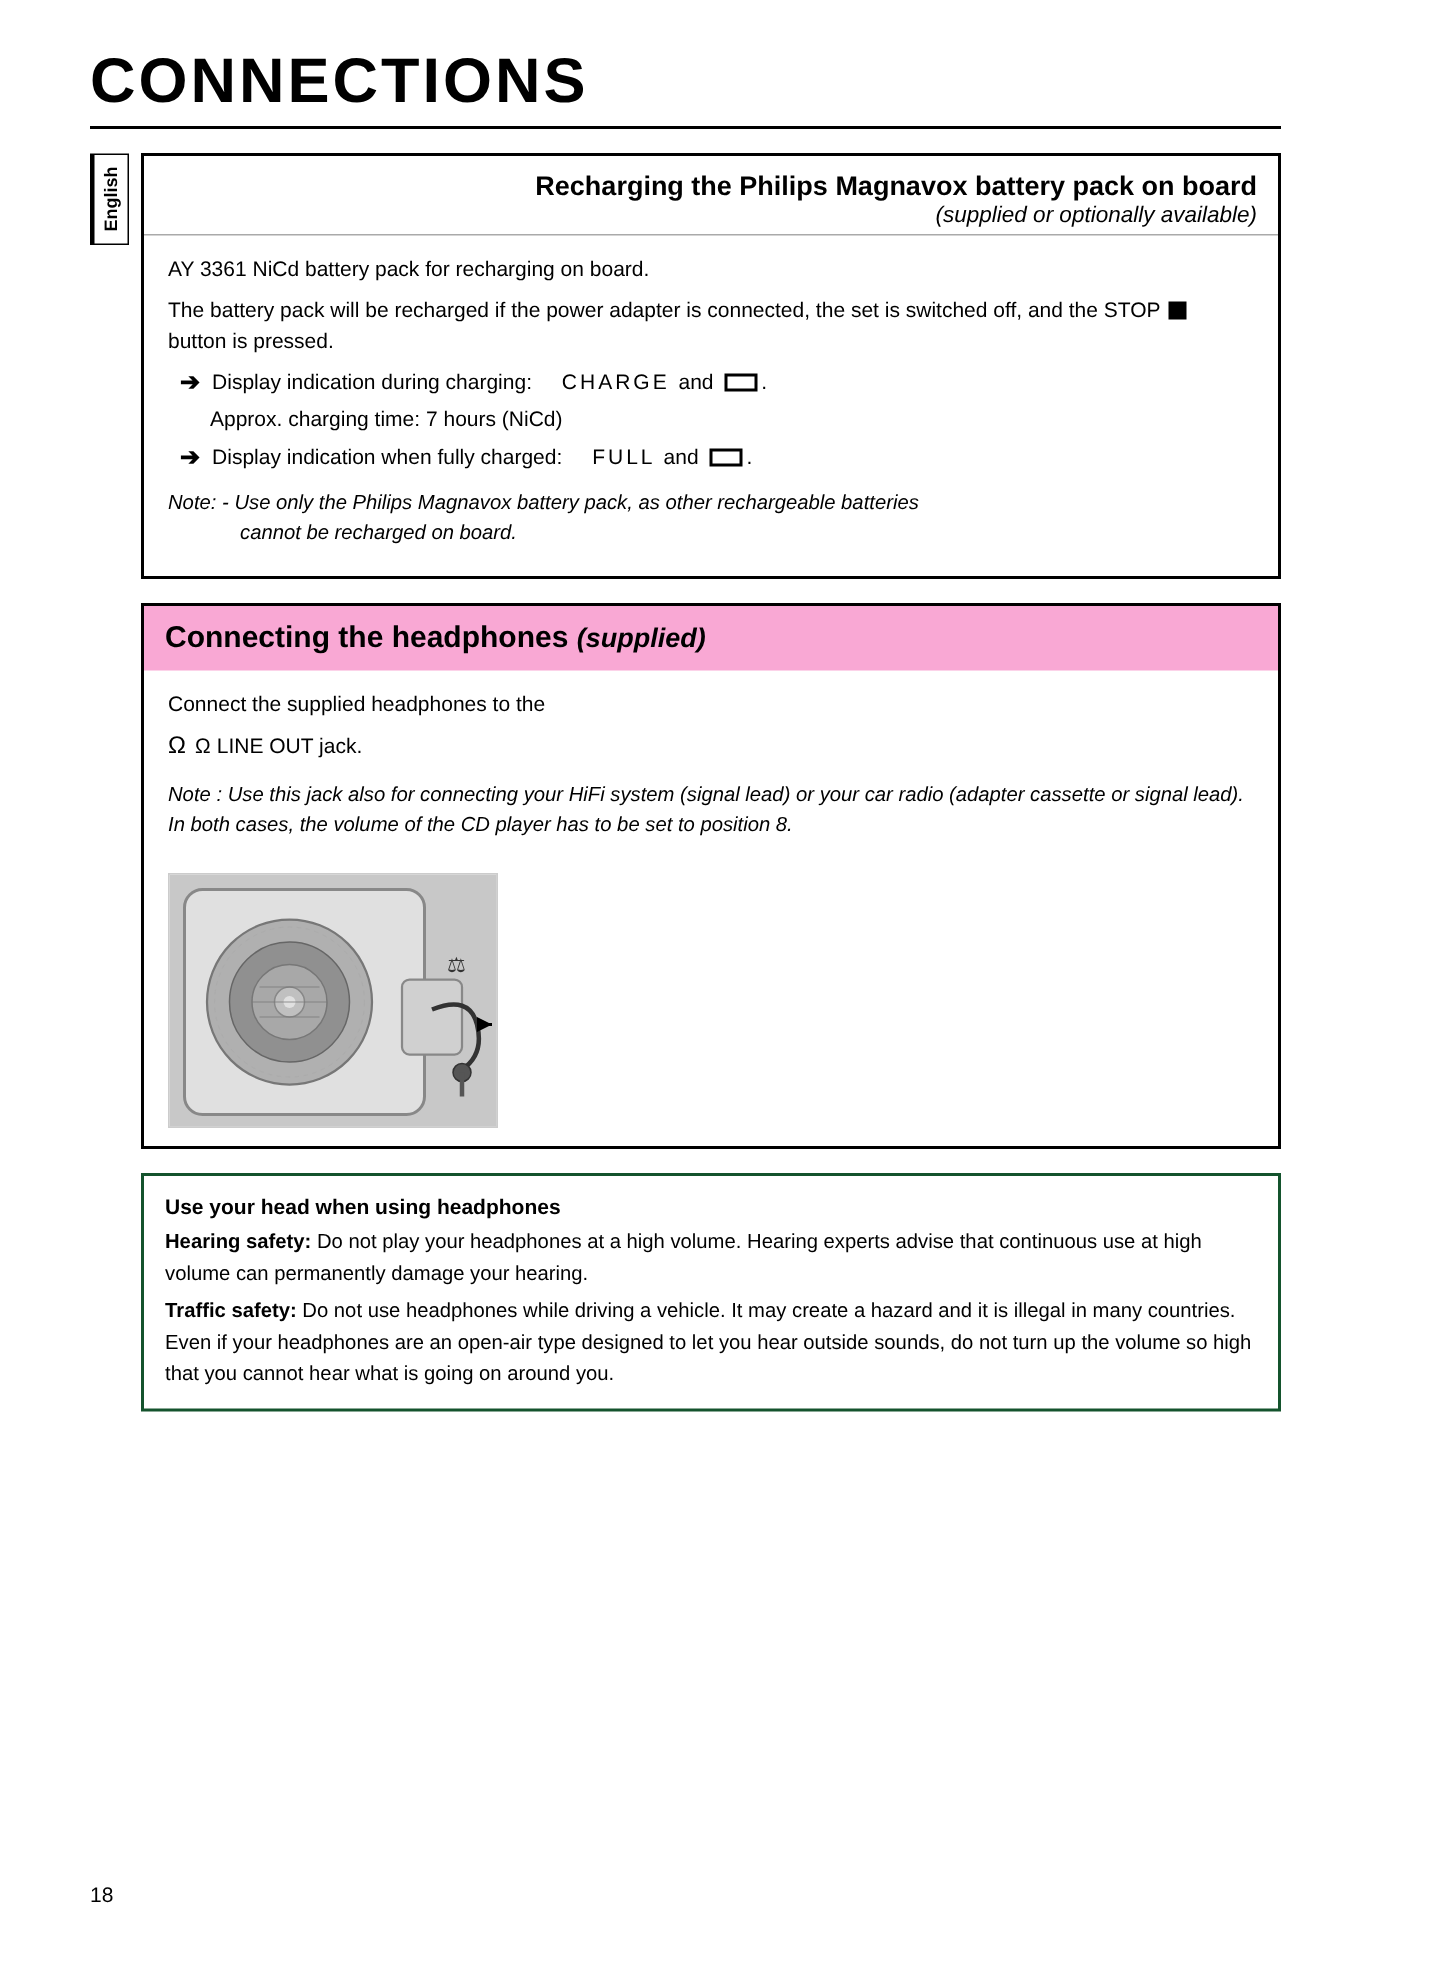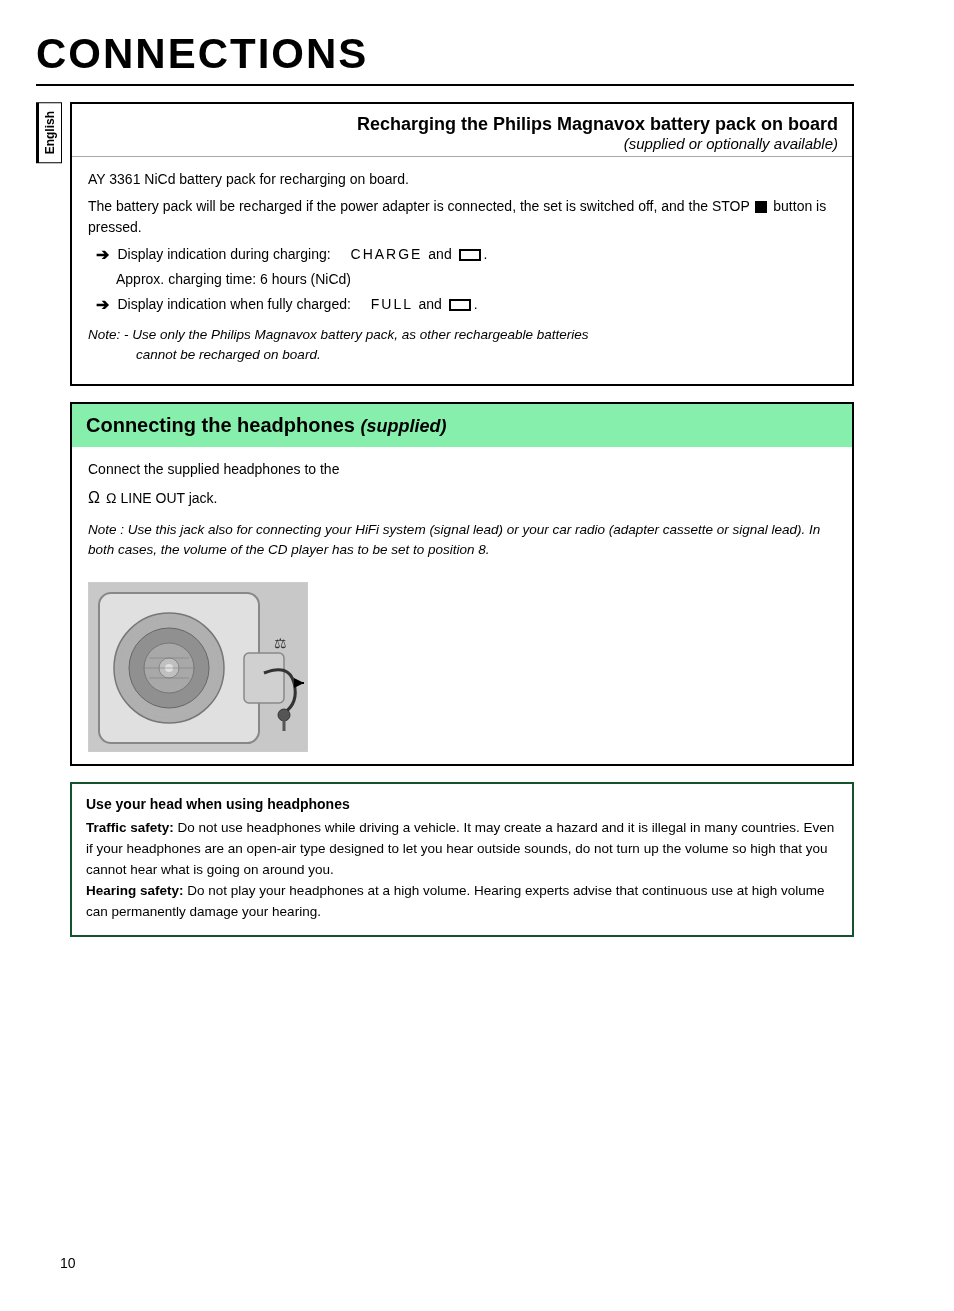--- a/index.html
+++ b/index.html
@@ -16,21 +16,21 @@
       width: 954px;
       min-height: 1311px;
       padding: 0;
       position: relative;
     }
 
     .page-container {
       width: 914px;
       min-height: 1311px;
       background: #ffffff;
-      padding: 30px 60px 60px 36px;
+      padding: 30px 60px 60px 60px;
       position: relative;
     }
 
     .page-title {
       font-size: 42px;
       font-weight: 900;
       letter-spacing: 2px;
       margin-bottom: 6px;
       font-family: Arial Black, Arial, Helvetica, sans-serif;
     }
@@ -179,21 +179,21 @@
     }
 
     .page-number {
       position: absolute;
       bottom: 40px;
       left: 60px;
       font-size: 14px;
     }
 
     .connecting-header {
-      background: #86efac;
+      background: #f9a8d4;
       padding: 10px 14px;
     }
 
     .connecting-header h2 {
       font-size: 20px;
       font-weight: bold;
     }
 
     .recharging-header {
       padding: 10px 14px 4px 14px;
@@ -249,21 +249,21 @@
 
           <div class="arrow-item">
             <span class="arrow">➔</span>
             <span class="arrow-text">
               <span>Display indication during charging:</span>
               <span class="lcd-text"> CHARGE </span>
               <span>and</span>
               <span style="display:inline-block;width:22px;height:12px;border:2px solid #000;position:relative;vertical-align:middle;margin:0 3px;"></span>.
             </span>
           </div>
-          <div class="indent-text">Approx. charging time: 6 hours (NiCd)</div>
+          <div class="indent-text">Approx. charging time: 7 hours (NiCd)</div>
 
           <div class="arrow-item">
             <span class="arrow">➔</span>
             <span class="arrow-text">
               <span>Display indication when fully charged:</span>
               <span class="lcd-text"> FULL </span>
               <span>and</span>
               <span style="display:inline-block;width:22px;height:12px;border:2px solid #000;position:relative;vertical-align:middle;margin:0 3px;"></span>.
             </span>
           </div>
@@ -327,28 +327,28 @@
                 <line x1="55" y1="85" x2="105" y2="85" stroke="#777" stroke-width="0.5"></line>
                 <line x1="60" y1="95" x2="100" y2="95" stroke="#777" stroke-width="0.5"></line>
               </svg>
             </div>
           </div>
         </div>
       </div>
 
       <div class="safety-box">
         <p class="safety-title">Use your head when using headphones</p>
+        <p class="safety-text">
+          <strong>Hearing safety:</strong>
+          <span>Do not play your headphones at a high volume. Hearing experts advise that continuous use at high volume can permanently damage your hearing.</span>
+        </p>
         <p class="safety-text" style="margin-top:4px;">
           <strong>Traffic safety:</strong>
           <span>Do not use headphones while driving a vehicle. It may create a hazard and it is illegal in many countries. Even if your headphones are an open-air type designed to let you hear outside sounds, do not turn up the volume so high that you cannot hear what is going on around you.</span>
         </p>
-        <p class="safety-text">
-          <strong>Hearing safety:</strong>
-          <span>Do not play your headphones at a high volume. Hearing experts advise that continuous use at high volume can permanently damage your hearing.</span>
-        </p>
       </div>
 
     </div>
   </div>
 
-  <div class="page-number">10</div>
+  <div class="page-number">18</div>
 
 </div>
 
 </body></html>

